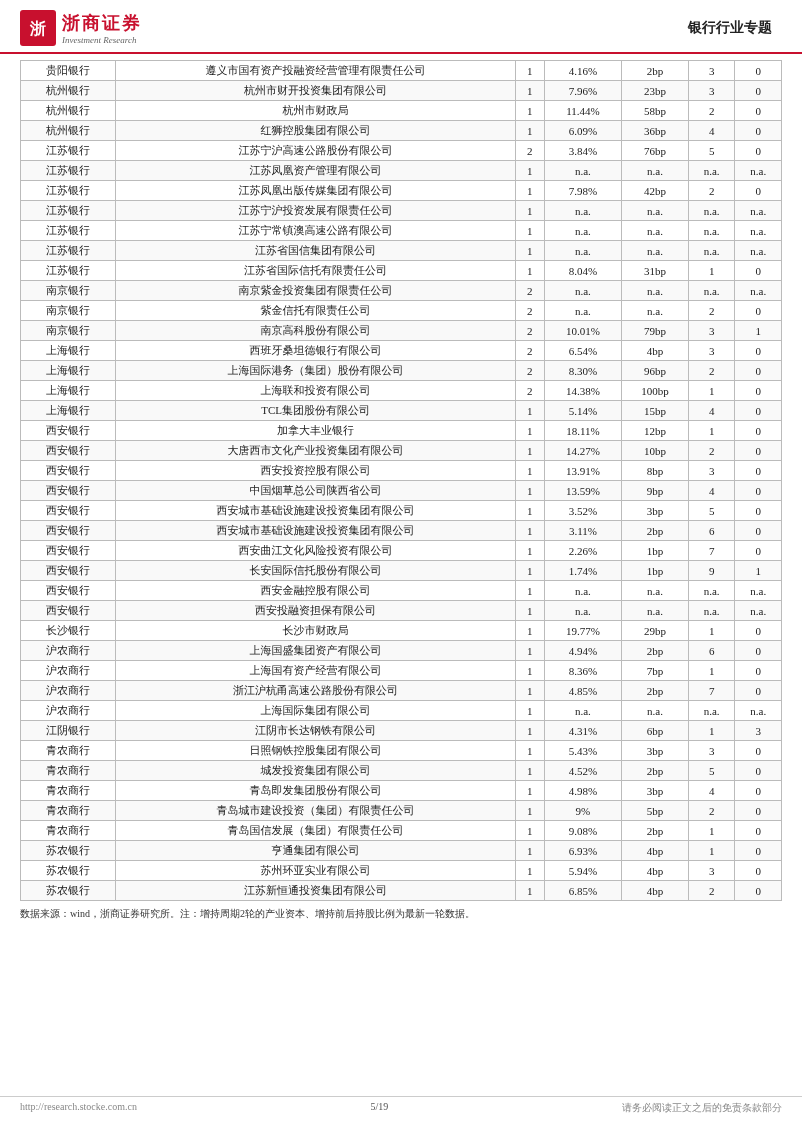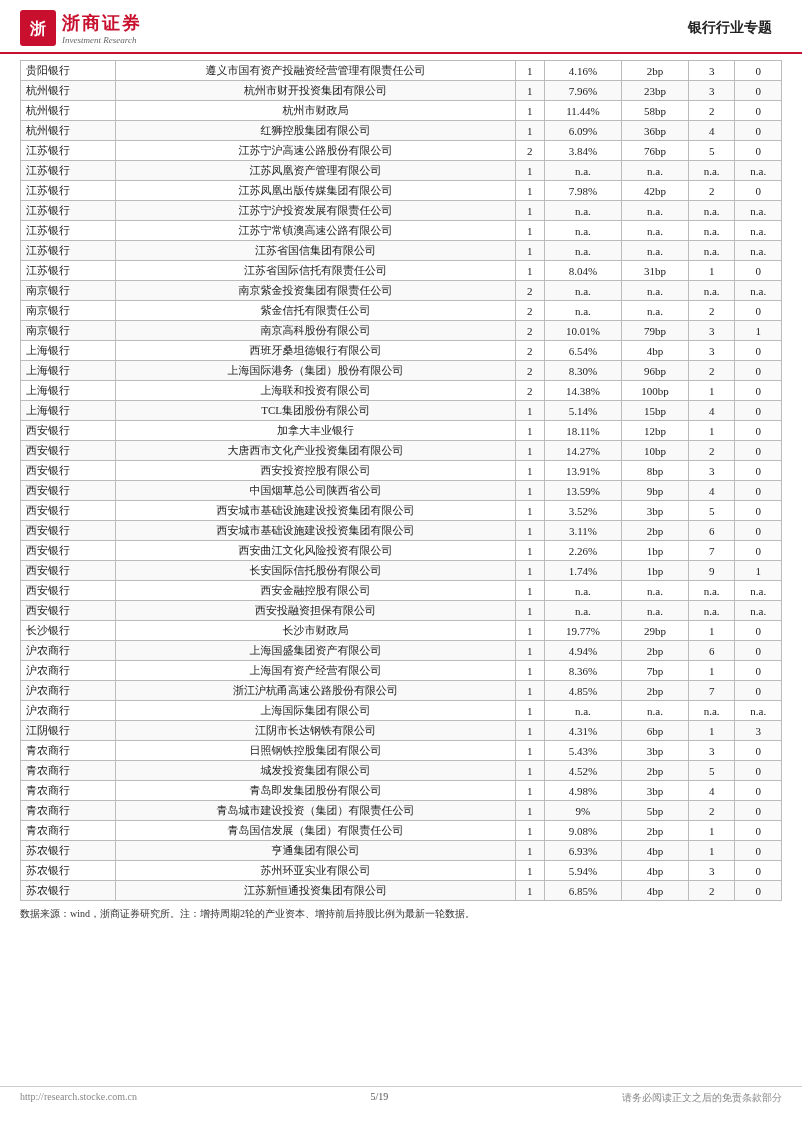--- a/index.html
+++ b/index.html
@@ -69,39 +69,39 @@
       border: 1px solid #bbb;
       padding: 2px 5px;
       text-align: center;
       white-space: nowrap;
     }
     table td:nth-child(2) {
       text-align: center;
       white-space: nowrap;
     }
     table td:nth-child(1) {
-      text-align: left;
+      text-align: center;
     }
     table tr:nth-child(even) {
       background: #f9f9f9;
     }
     
     .footnote {
       padding: 6px 20px 4px 20px;
       font-size: 10px;
       color: #333;
     }
     .page-footer {
       position: absolute;
       bottom: 18px;
       left: 0;
       right: 0;
       display: flex;
       justify-content: space-between;
-      padding: 10px 20px;
+      padding: 0 20px;
       font-size: 10px;
       color: #666;
       border-top: 1px solid #ccc;
       padding-top: 4px;
       gap: 20px;
     }
     .page-num {
       text-align: center;
       font-size: 10px;
       color: #555;

